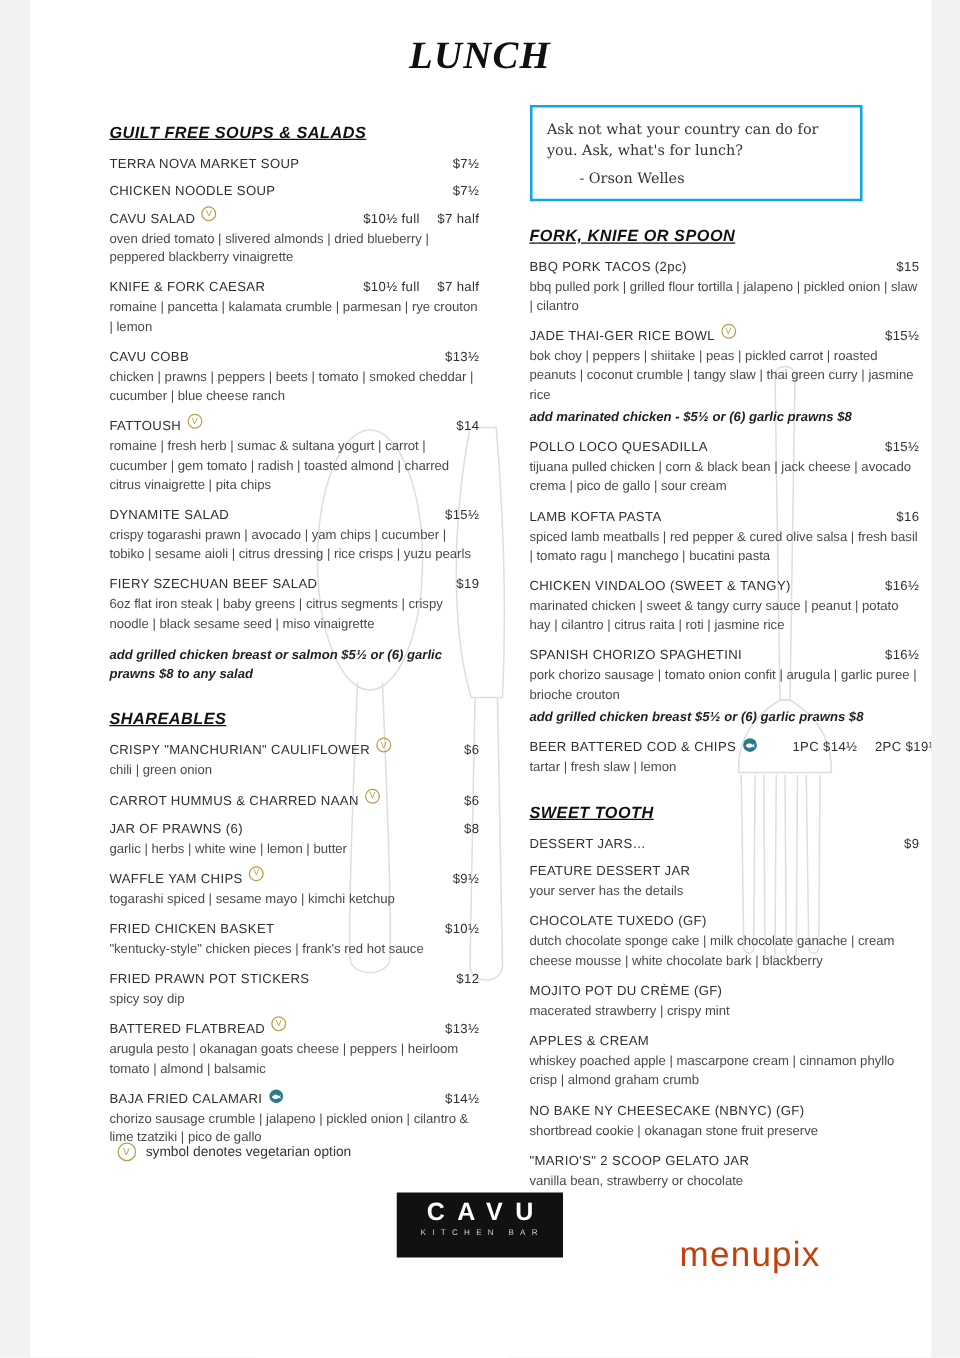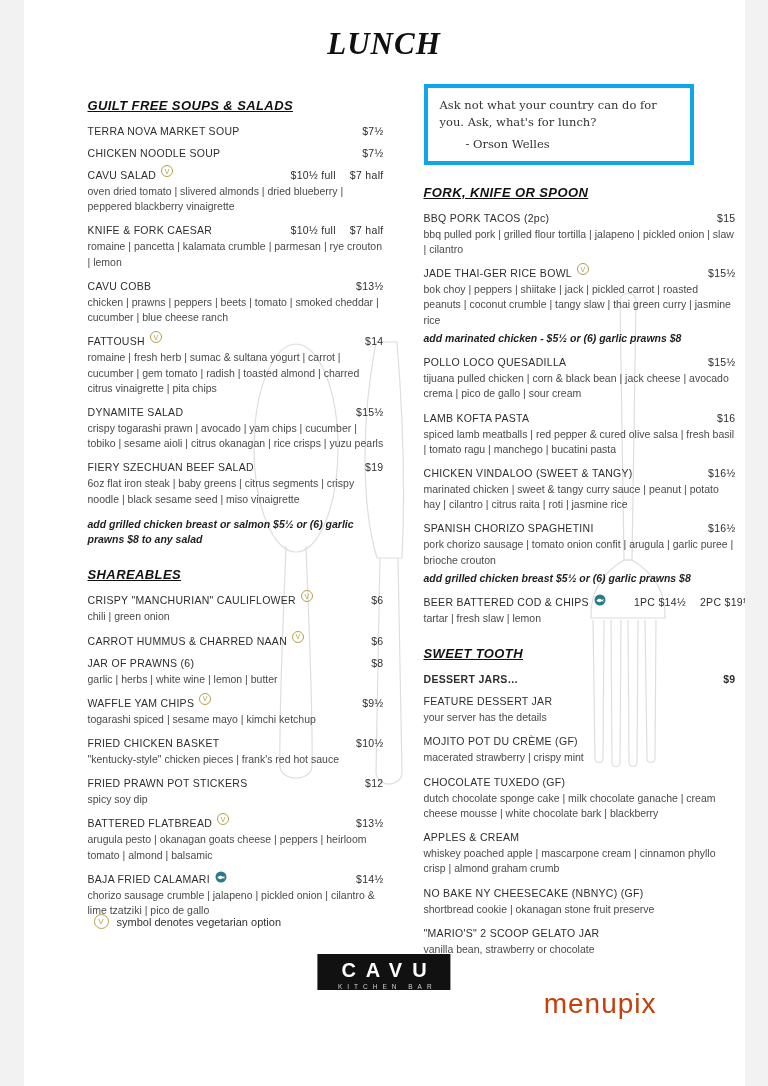--- a/index.html
+++ b/index.html
@@ -23,39 +23,39 @@
   .item-head{display:flex;align-items:center;font-size:10.5px;letter-spacing:.3px;color:#2e2e2e;}
   .item-name{white-space:nowrap;}
   .push{margin-left:auto;}
   .mid-price{white-space:nowrap;padding-left:28px;}
   .price{white-space:nowrap;margin-left:14px;}
   .price.push{margin-left:auto;}
   .item-desc{font-size:10.5px;color:#4a4a4a;line-height:1.45;margin-top:3px;}
   .item-note,.section-note{font-size:10.5px;font-weight:bold;font-style:italic;color:#1f1f1f;
         line-height:1.45;margin-top:3px;}
   .section-note{margin-top:2px;}
-  .item.strong .item-name,.item.strong .price{font-weight:bold;}
+  .item.strong .item-name,.item.strong .price{font-weight:normal;}
   
   .veg-icon{display:inline-flex;align-items:center;justify-content:center;width:10px;height:10px;
         border:1px solid #b3a04a;border-radius:50%;color:#b3a04a;font-size:7px;line-height:1;
         margin-left:5px;position:relative;top:-4px;flex:0 0 auto;}
   .ocean-icon{display:inline-flex;margin-left:5px;position:relative;top:-2px;flex:0 0 auto;}
   
-  .quote-box{border:4px solid #0ea5e9;padding:9px 12px 8px 12px;width:238px;
+  .quote-box{border:2px solid #0ea5e9;padding:9px 12px 8px 12px;width:238px;
         font-family:"DejaVu Serif",serif;font-size:11.5px;color:#333;line-height:1.5;margin-bottom:20px;}
   .quote-attribution{padding-left:26px;margin-top:4px;}
   
   .legend{position:absolute;z-index:1;display:flex;align-items:center;font-size:11px;color:#333;}
   .legend-left{left:70px;top:914px;}
   .legend-right{left:400px;top:906px;}
   .legend .veg-icon{top:0;margin:0 8px 0 0;width:13px;height:13px;font-size:8px;}
   .legend .ocean-icon{top:0;margin:0 8px 0 0;}
   
   .logo{position:absolute;left:50%;transform:translateX(-50%);top:954px;z-index:1;
-        background:#111;color:#fff;text-align:right;padding:5px 14px 0 14px;}
+        background:#111;color:#fff;text-align:left;padding:5px 14px 16px 14px;}
   .logo-main{font-size:20px;font-weight:bold;letter-spacing:10px;padding-left:10px;}
   .logo-sub{font-size:6.5px;letter-spacing:5px;color:#cfcfcf;padding-left:5px;margin-top:1px;}
   
   .watermark{position:absolute;right:88px;top:988px;z-index:1;font-size:28px;color:#c2410c;
         letter-spacing:1px;font-family:"Liberation Sans",sans-serif;}
 </style>
 </head>
 <body>
 
 <div class="page">
@@ -123,21 +123,21 @@
             <span class="veg-icon">V</span>
             <span class="price push">$14</span>
           </div>
           <div class="item-desc">romaine | fresh herb | sumac &amp; sultana yogurt | carrot | cucumber | gem tomato | radish | toasted almond | charred citrus vinaigrette | pita chips</div>
         </div>
         <div class="item">
           <div class="item-head">
             <span class="item-name">DYNAMITE SALAD</span>
             <span class="price push">$15½</span>
           </div>
-          <div class="item-desc">crispy togarashi prawn | avocado | yam chips | cucumber | tobiko | sesame aioli | citrus okanagan | rice crisps | yuzu pearls</div>
+          <div class="item-desc">crispy togarashi prawn | avocado | yam chips | cucumber | tobiko | sesame aioli | citrus dressing | rice crisps | yuzu pearls</div>
         </div>
         <div class="item">
           <div class="item-head">
             <span class="item-name">FIERY SZECHUAN BEEF SALAD</span>
             <span class="price push">$19</span>
           </div>
           <div class="item-desc">6oz flat iron steak | baby greens | citrus segments | crispy noodle | black sesame seed | miso vinaigrette</div>
         </div>
         <div class="section-note">add grilled chicken breast or salmon $5½ or (6) garlic prawns $8 to any salad</div>
       </section>
@@ -225,21 +225,21 @@
               <span class="price push">$15</span>
             </div>
             <div class="item-desc">bbq pulled pork | grilled flour tortilla | jalapeno | pickled onion | slaw | cilantro</div>
           </div>
           <div class="item">
             <div class="item-head">
               <span class="item-name">JADE THAI-GER RICE BOWL</span>
               <span class="veg-icon">V</span>
               <span class="price push">$15½</span>
             </div>
-            <div class="item-desc">bok choy | peppers | shiitake | jack | pickled carrot | roasted peanuts | coconut crumble | tangy slaw | thai green curry | jasmine rice</div>
+            <div class="item-desc">bok choy | peppers | shiitake | peas | pickled carrot | roasted peanuts | coconut crumble | tangy slaw | thai green curry | jasmine rice</div>
             <div class="item-note">add marinated chicken - $5½ or (6) garlic prawns $8</div>
           </div>
           <div class="item">
             <div class="item-head">
               <span class="item-name">POLLO LOCO QUESADILLA</span>
               <span class="price push">$15½</span>
             </div>
             <div class="item-desc">tijuana pulled chicken | corn &amp; black bean | jack cheese | avocado crema | pico de gallo | sour cream</div>
           </div>
           <div class="item">
@@ -288,29 +288,29 @@
             </div>
           </div>
           <div class="item">
             <div class="item-head">
               <span class="item-name">FEATURE DESSERT JAR</span>
             </div>
             <div class="item-desc">your server has the details</div>
           </div>
           <div class="item">
             <div class="item-head">
+              <span class="item-name">CHOCOLATE TUXEDO (GF)</span>
+            </div>
+            <div class="item-desc">dutch chocolate sponge cake | milk chocolate ganache | cream cheese  mousse | white chocolate bark | blackberry</div>
+          </div>
+          <div class="item">
+            <div class="item-head">
               <span class="item-name">MOJITO POT DU CRÈME (GF)</span>
             </div>
             <div class="item-desc">macerated strawberry | crispy mint</div>
-          </div>
-          <div class="item">
-            <div class="item-head">
-              <span class="item-name">CHOCOLATE TUXEDO (GF)</span>
-            </div>
-            <div class="item-desc">dutch chocolate sponge cake | milk chocolate ganache | cream cheese  mousse | white chocolate bark | blackberry</div>
           </div>
           <div class="item">
             <div class="item-head">
               <span class="item-name">APPLES &amp; CREAM</span>
             </div>
             <div class="item-desc">whiskey poached apple | mascarpone cream | cinnamon phyllo crisp | almond graham crumb</div>
           </div>
           <div class="item">
             <div class="item-head">
               <span class="item-name">NO BAKE NY CHEESECAKE (NBNYC) (GF)</span>

